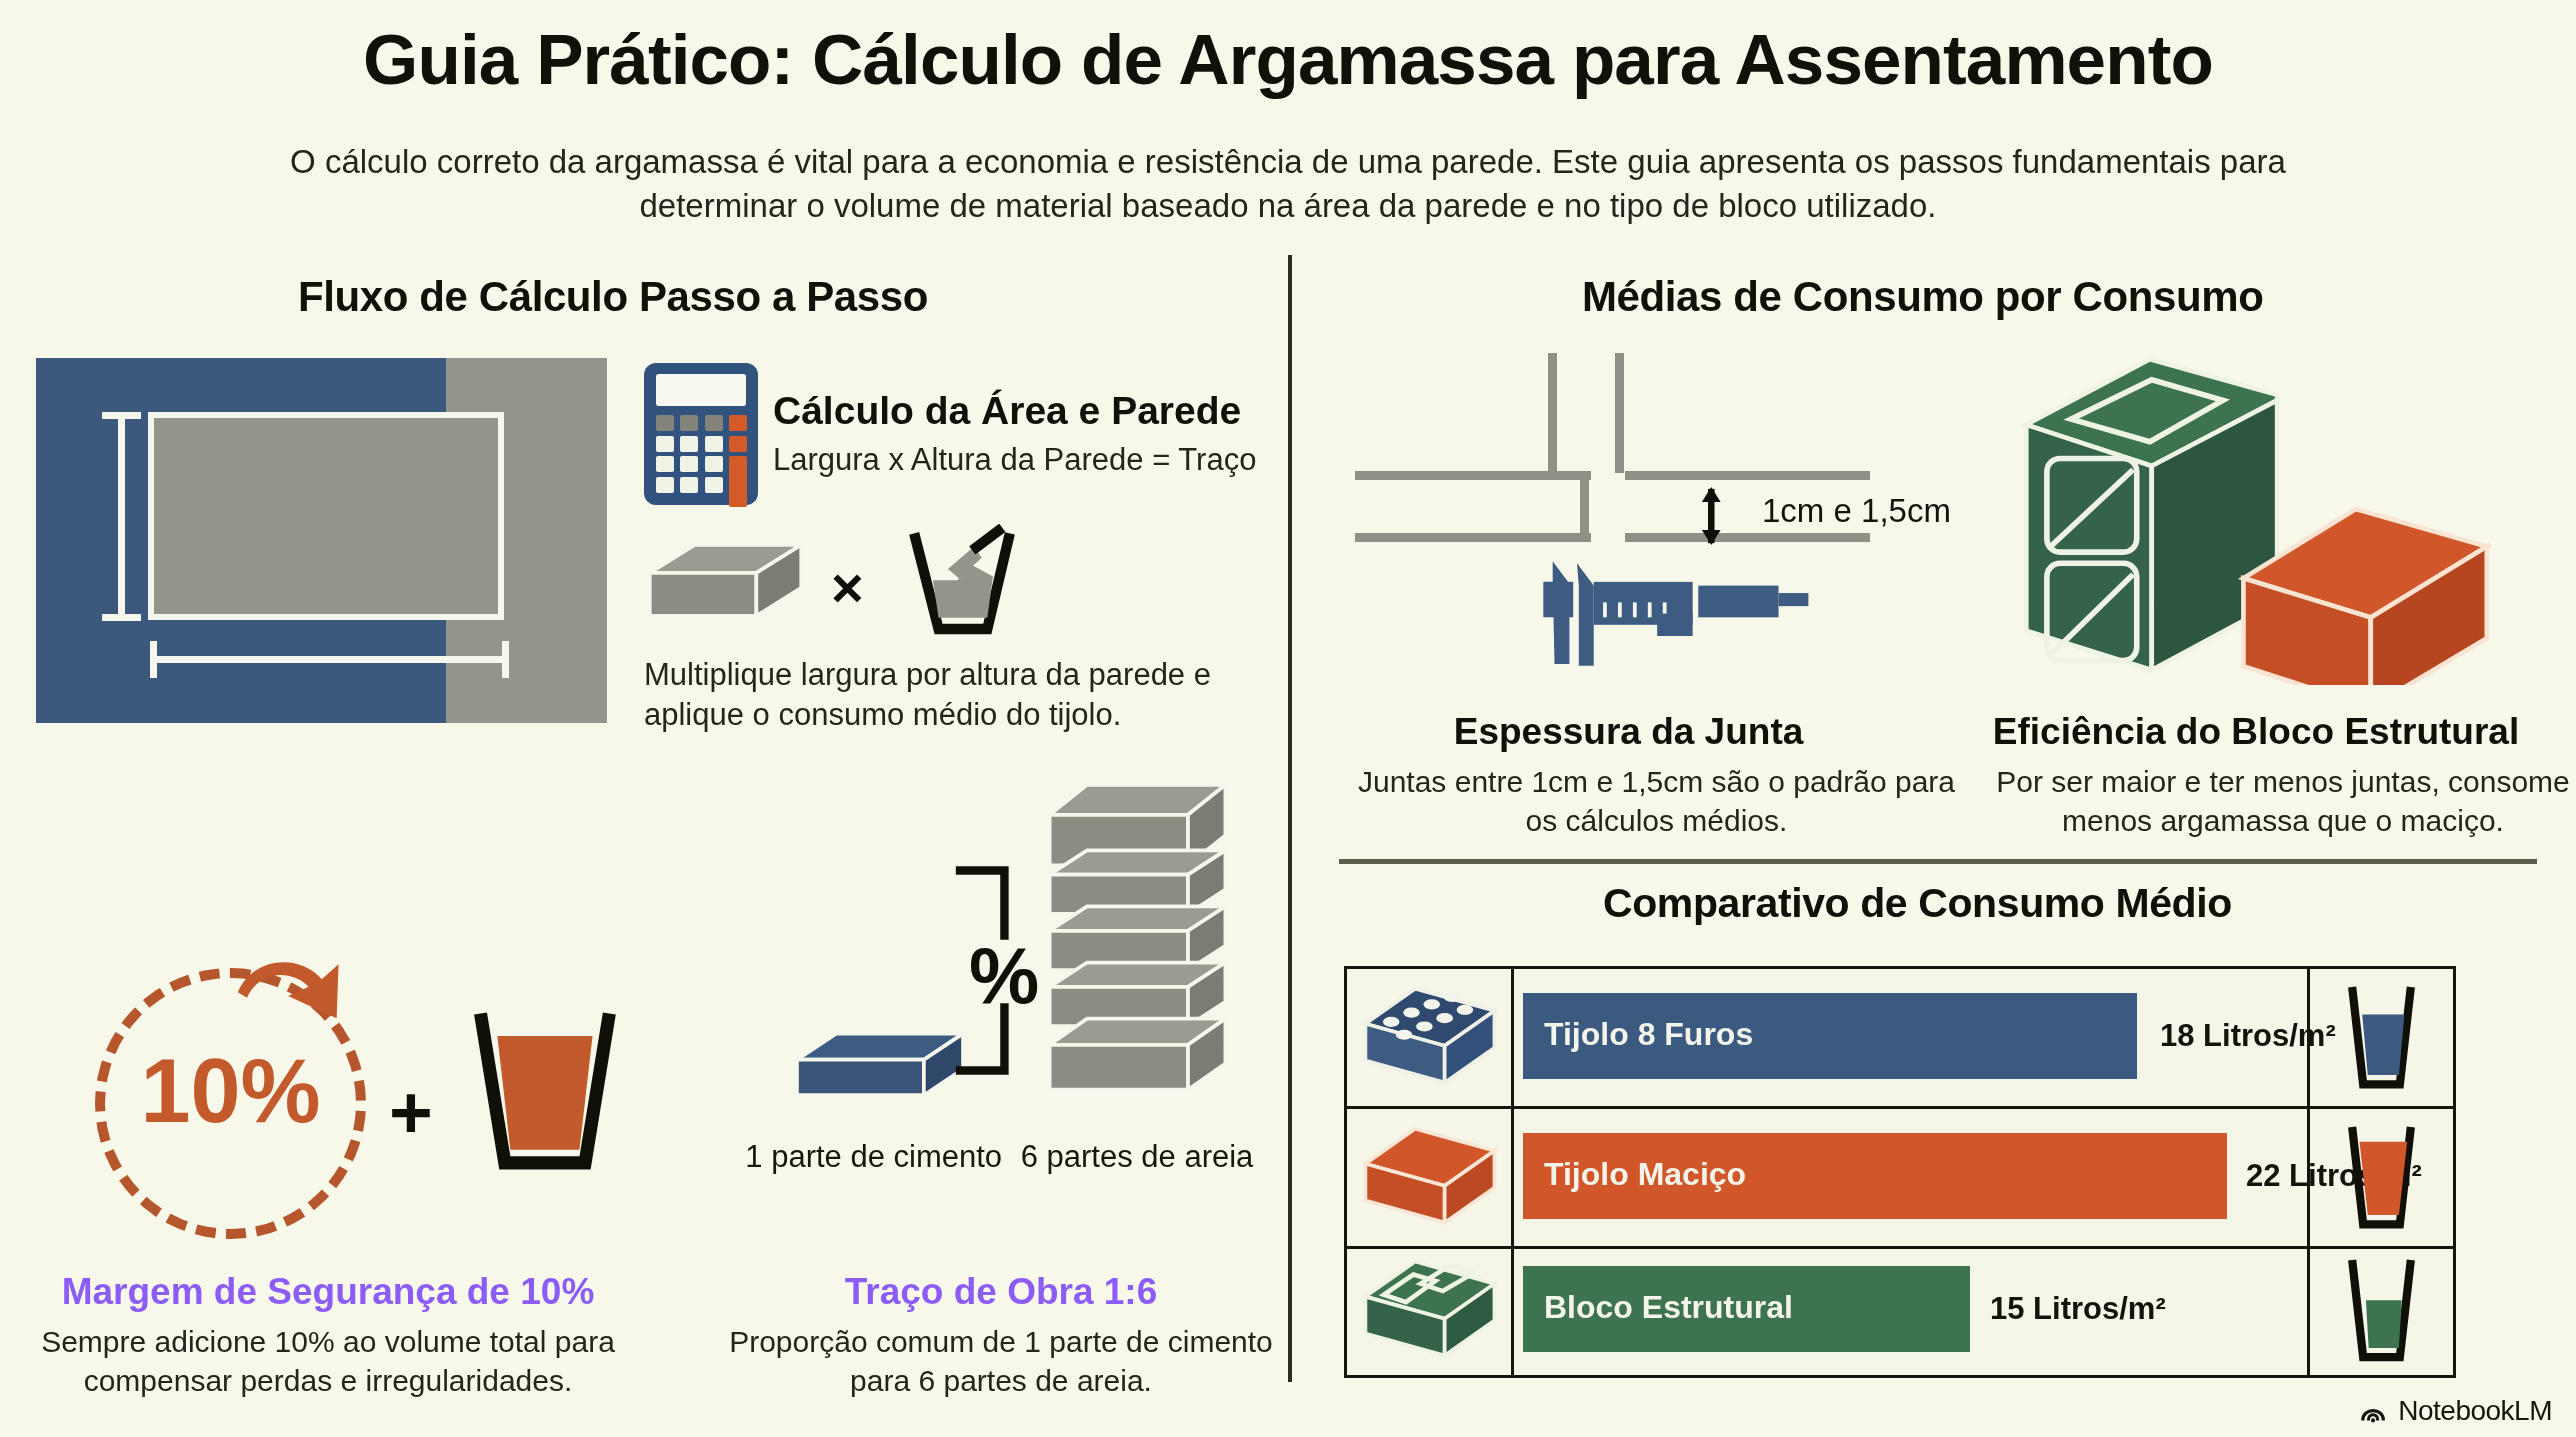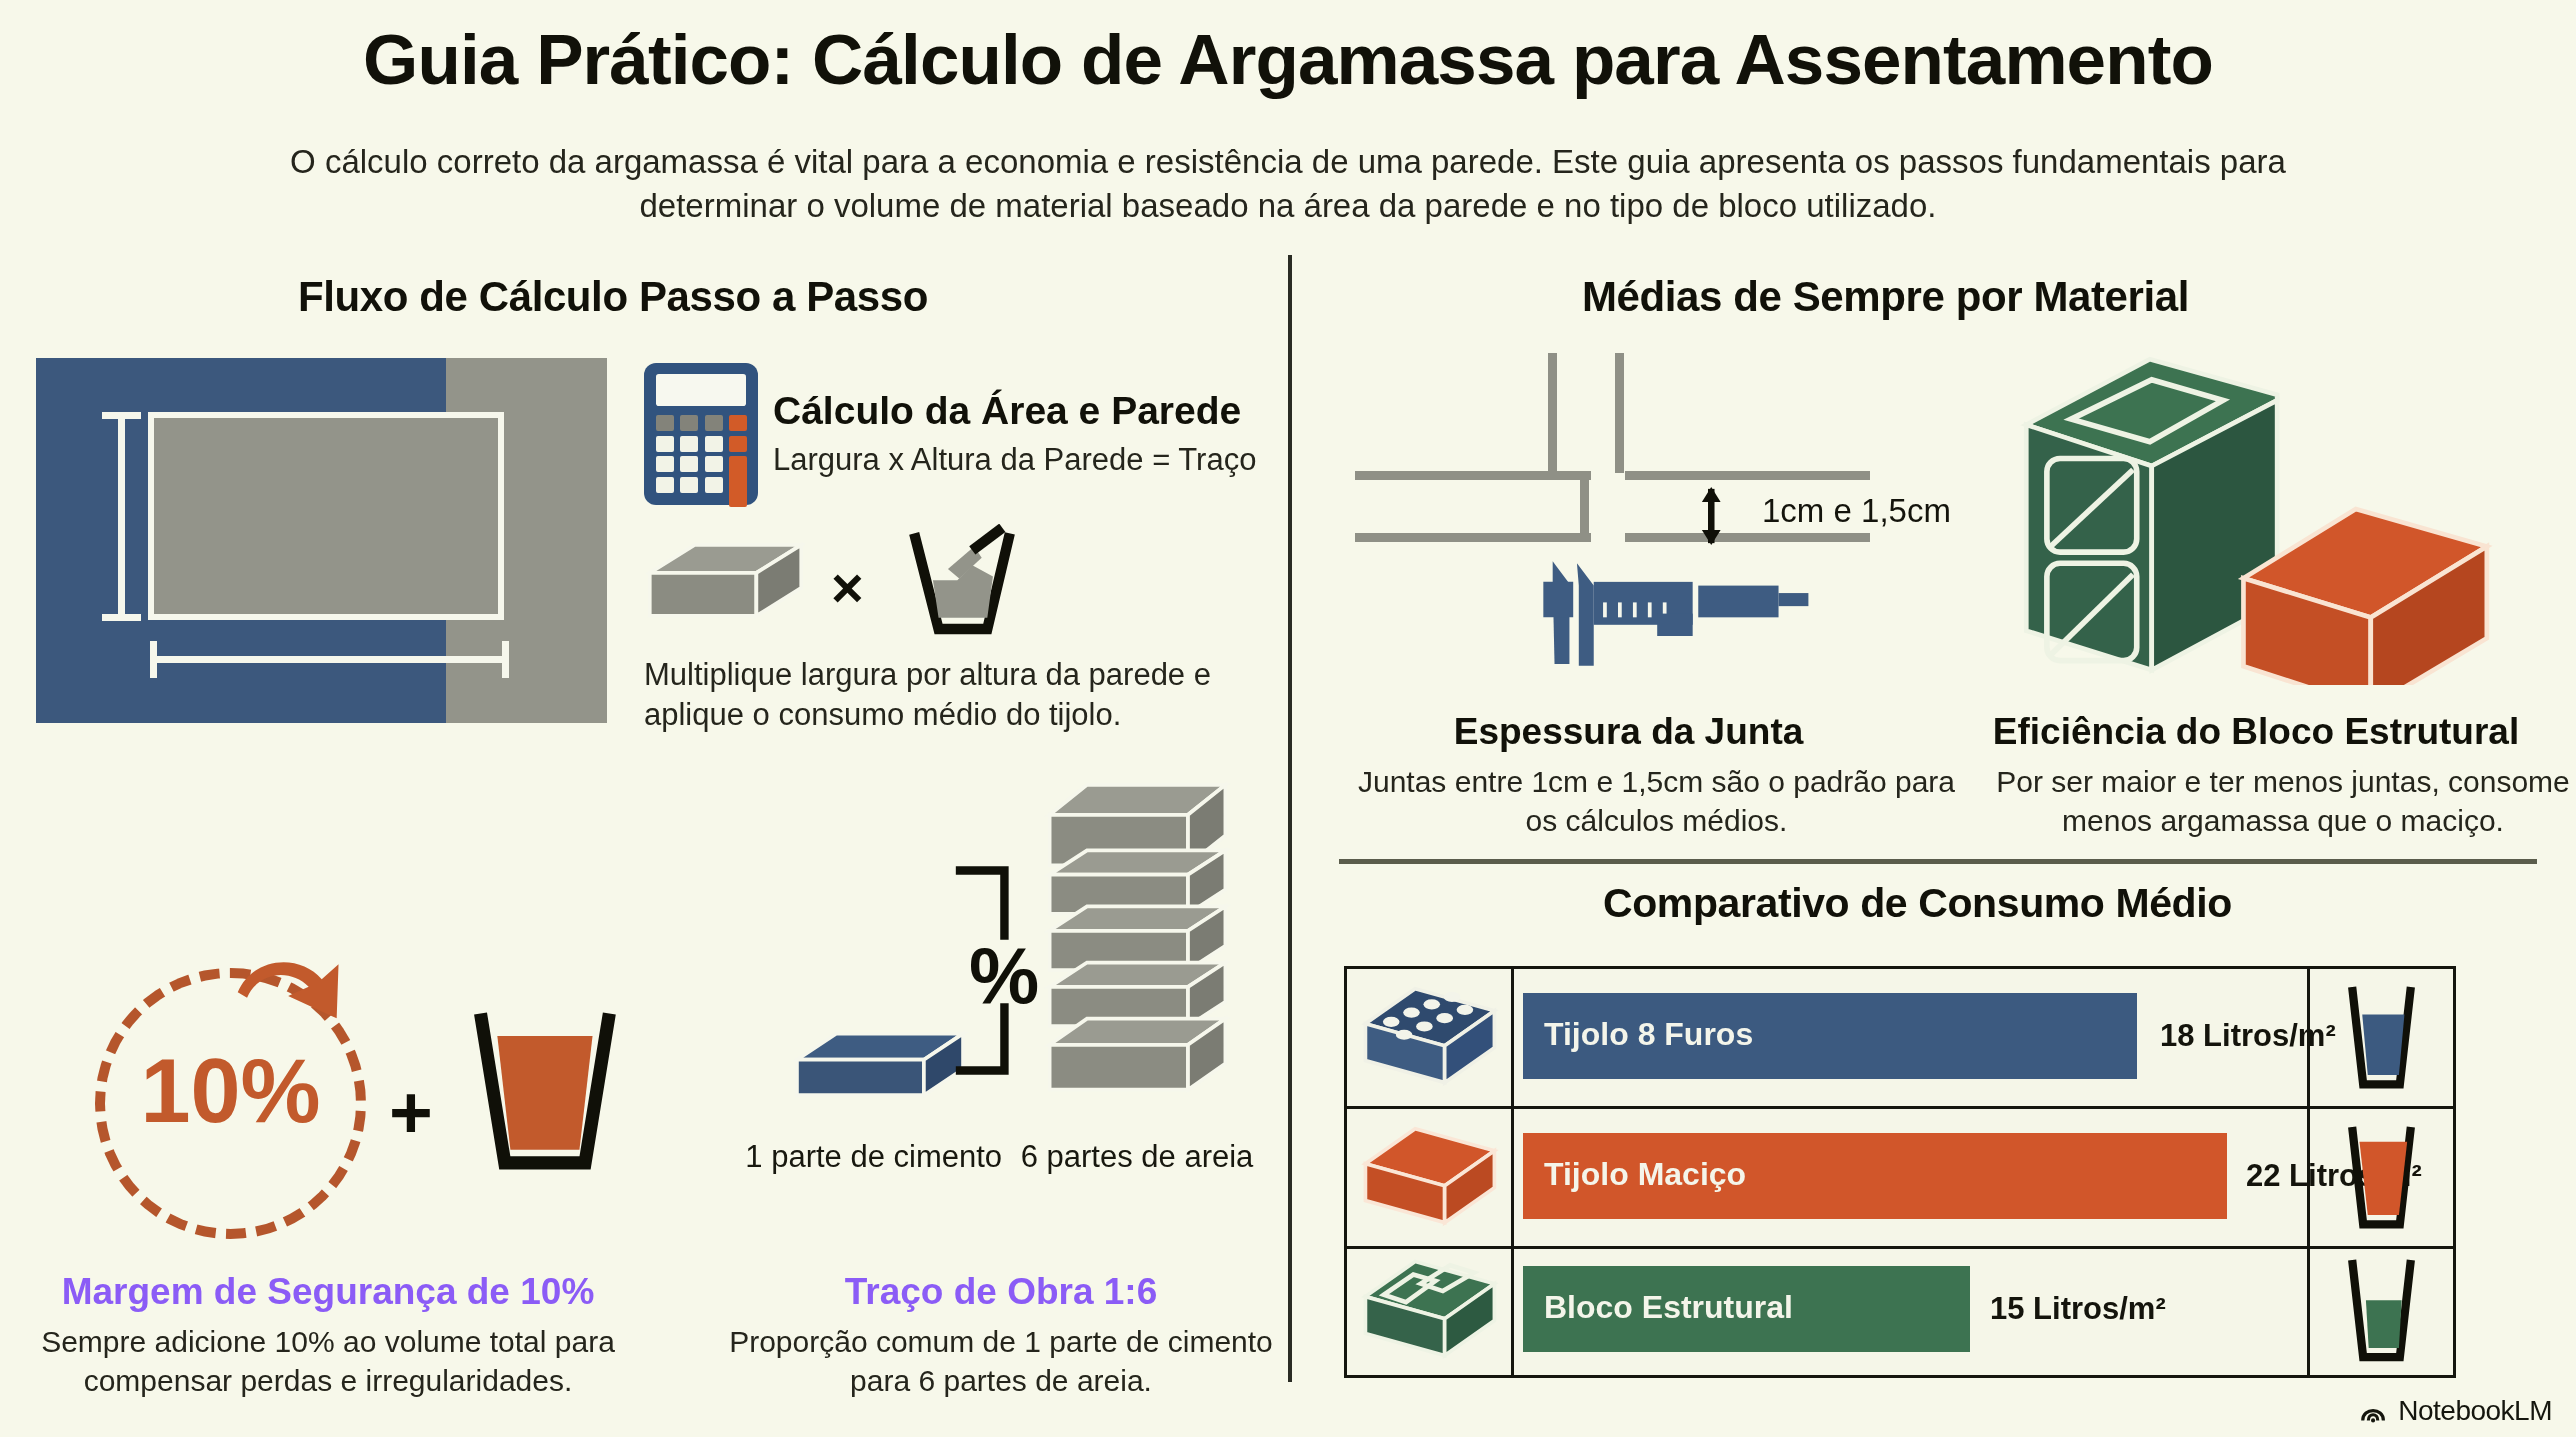--- a/index.html
+++ b/index.html
@@ -263,21 +263,21 @@
 
     <div class="lbl-cement">1 parte de cimento</div>
     <div class="lbl-sand">6 partes de areia</div>
   </div>
 
   <div class="cap-title" id="cap1-t">Margem de Segurança de 10%</div>
   <div class="cap-body" id="cap1-b">Sempre adicione 10% ao volume total para compensar perdas e irregularidades.</div>
   <div class="cap-title" id="cap2-t">Traço de Obra 1:6</div>
   <div class="cap-body" id="cap2-b">Proporção comum de 1 parte de cimento para 6 partes de areia.</div>
 
-  <div class="sec-head" id="head-medias">Médias de Sempre por Material</div>
+  <div class="sec-head" id="head-medias">Médias de Consumo por Consumo</div>
 
   <div class="joint">
     <div class="vbar" style="left:193px;top:-20.6px;height:120px;"></div>
     <div class="hbar" style="left:0;top:97px;width:236px;"></div>
     <div class="hbar" style="left:270px;top:97px;width:245px;"></div>
     <div class="vbar" style="left:260px;top:-20.6px;height:120px;"></div>
     <div class="hbar" style="left:0;top:159px;width:236px;"></div>
     <div class="hbar" style="left:270px;top:159px;width:245px;"></div>
     <div class="vbar" style="left:225px;top:97px;height:64px;"></div>
   </div>

